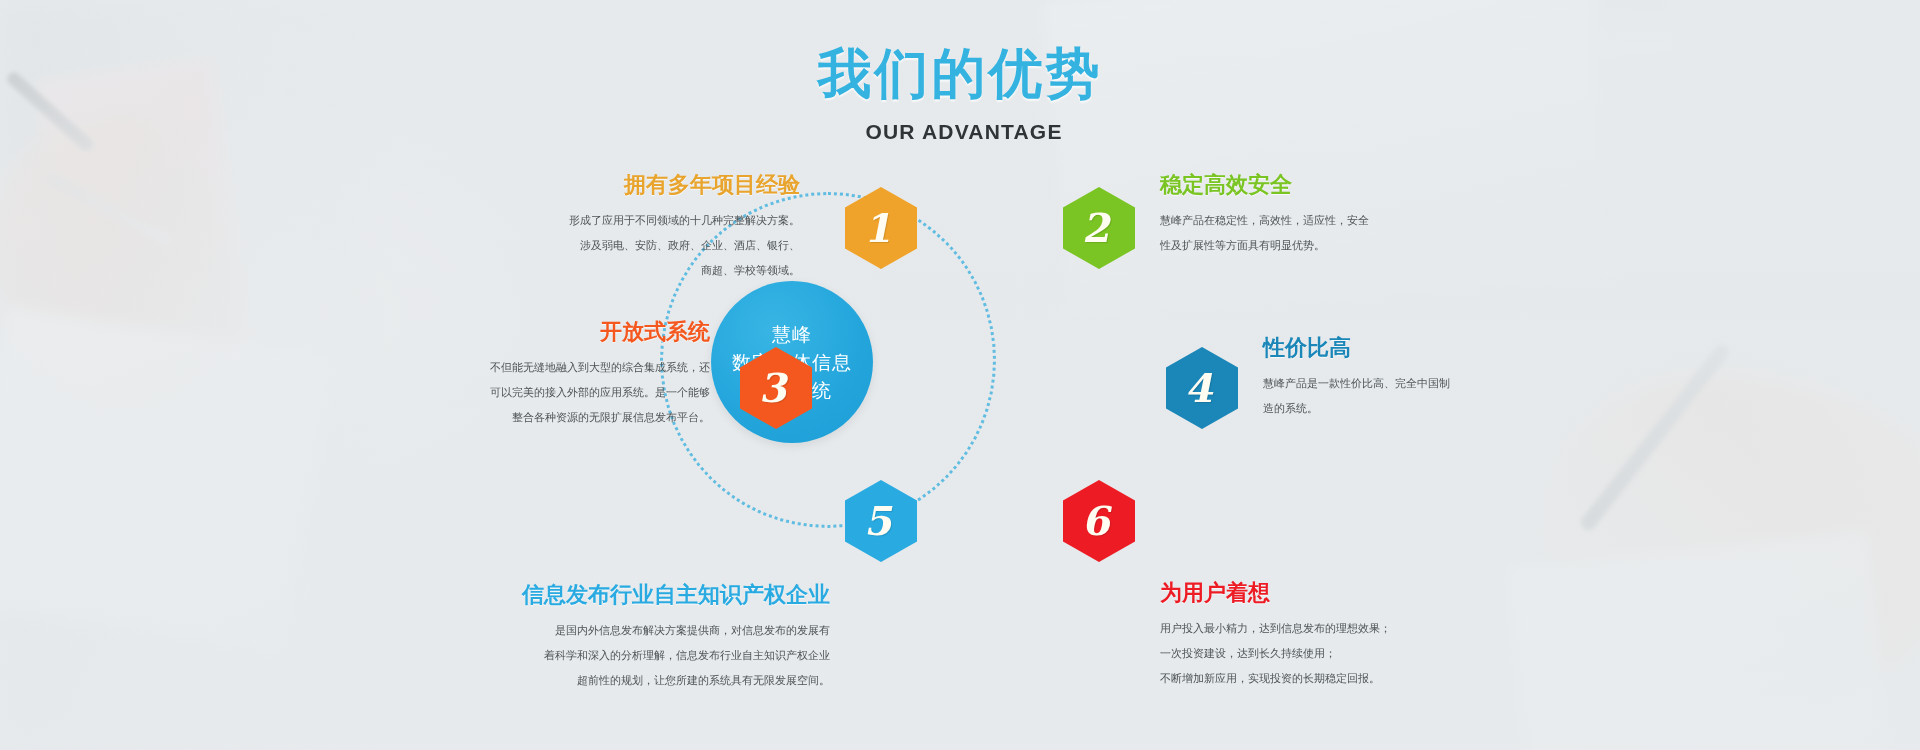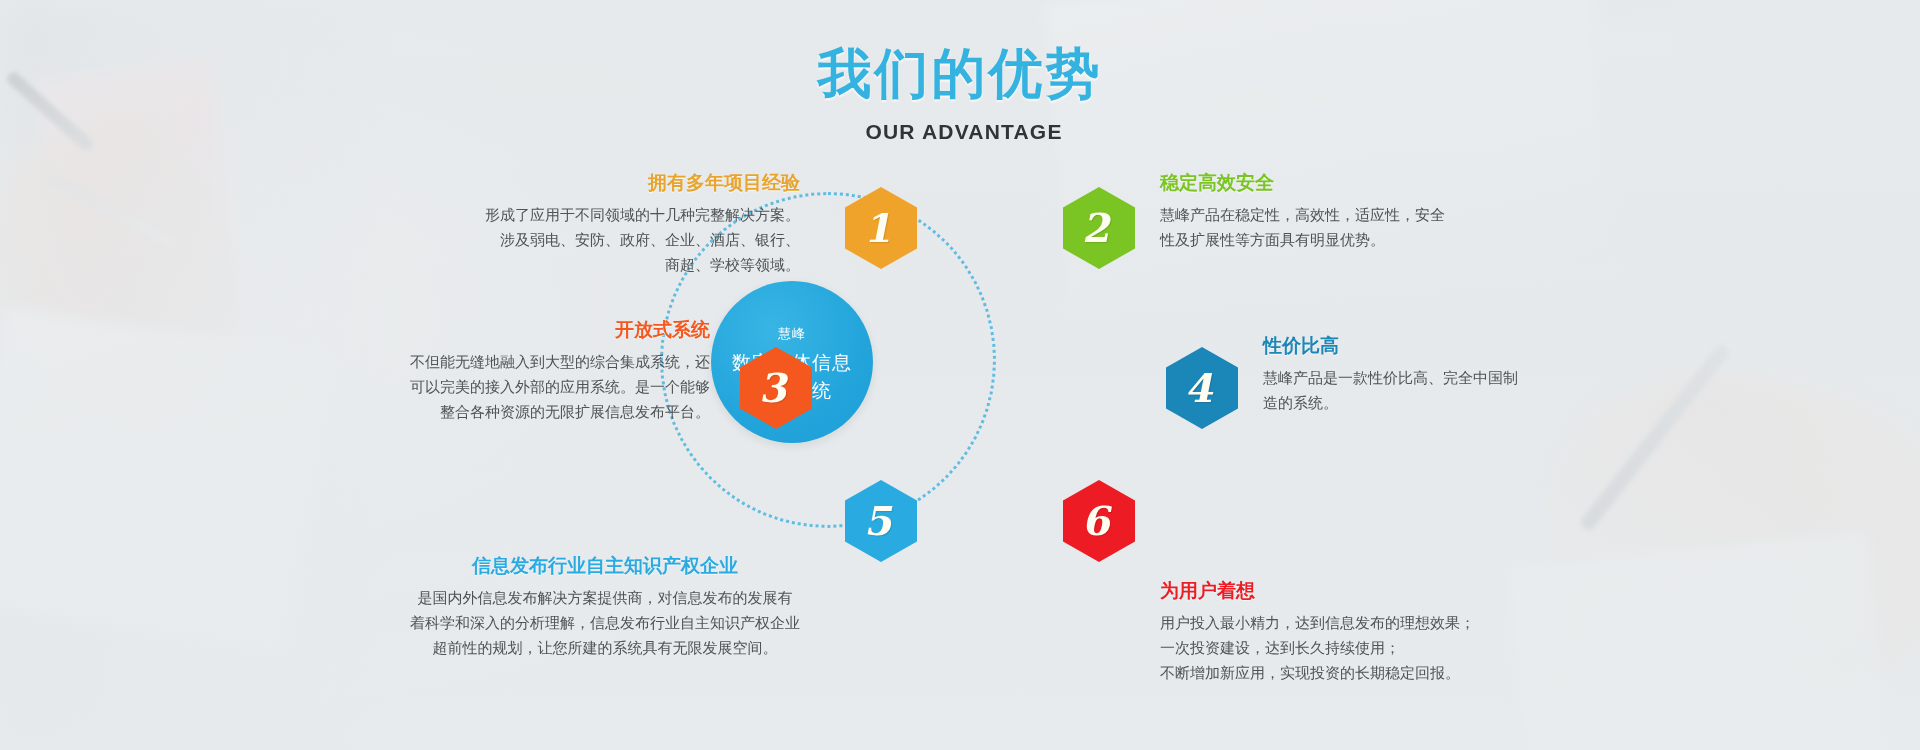--- a/index.html
+++ b/index.html
@@ -129,21 +129,21 @@
   .center-circle{
     position:absolute;
     left:711px;top:281px;width:162px;height:162px;
     border-radius:50%;
     background:radial-gradient(circle at 38% 30%, #38b5e4 0%, #23a5dc 60%, #1d9ed6 100%);
     box-shadow:0 3px 10px rgba(0,0,0,.08);
     display:flex;flex-direction:column;align-items:center;justify-content:center;
     color:#ffffff;
     font-family:"DejaVu Sans","Liberation Sans",sans-serif;
   }
-  .center-circle .l1{font-size:13px;line-height:28px;letter-spacing:1px;}
+  .center-circle .l1{font-size:19px;line-height:28px;letter-spacing:1px;}
   .center-circle .l2{font-size:19px;line-height:28px;letter-spacing:1px;}
   .center-circle .l3{font-size:19px;line-height:28px;letter-spacing:1px;}
 
   
   .hex{
     position:absolute;
     width:72px;height:82px;
     clip-path:polygon(50% 0%,100% 25%,100% 75%,50% 100%,0% 75%,0% 25%);
     display:flex;align-items:center;justify-content:center;
     box-shadow:0 2px 4px rgba(0,0,0,.07);
@@ -154,27 +154,27 @@
     font-weight:700;
     font-size:40px;
     color:#fffdf2;
     text-shadow:1px 1px 1px rgba(0,0,0,.12);
     transform:translateY(-1px);
   }
 
   
   .block{position:absolute;}
   .block .title{
-    font-size:19px;font-weight:700;margin:0 0 8px 0;
+    font-size:22px;font-weight:700;margin:0 0 8px 0;
     font-family:"DejaVu Sans","Liberation Sans",sans-serif;
     text-shadow:0 1px 1px rgba(255,255,255,.7);
   }
   .block .body{
-    font-size:15px;line-height:25px;color:#4d5356;
-    font-family:Liberation Mono, monospace;
+    font-size:11px;line-height:25px;color:#4d5356;
+    font-family:Liberation Serif, serif;
   }
   .block.right-align{text-align:right;}
   .block.left-align{text-align:left;}
 </style>
 </head>
 <body>
 
 <div id="bg">
   <div class="layer bg-base"></div>
   <div class="layer bg-deskshadow"></div>
@@ -252,21 +252,21 @@
   </div>
 
   <div class="block left-align" id="blk4" style="left:1263px;top:333px;width:420px;">
     <p class="title" style="color: rgb(27, 134, 184);">性价比高</p>
     <div class="body">
         <div>慧峰产品是一款性价比高、完全中国制</div>
         <div>造的系统。</div>
       </div>
   </div>
 
-  <div class="block right-align" id="blk5" style="left:380px;top:553px;width:450px;text-align:center;">
+  <div class="block right-align" id="blk5" style="left:380px;top:580px;width:450px;">
     <p class="title" style="color: rgb(41, 171, 226);">信息发布行业自主知识产权企业</p>
     <div class="body">
         <div>是国内外信息发布解决方案提供商，对信息发布的发展有</div>
         <div>着科学和深入的分析理解，信息发布行业自主知识产权企业</div>
         <div>超前性的规划，让您所建的系统具有无限发展空间。</div>
       </div>
   </div>
 
   <div class="block left-align" id="blk6" style="left:1160px;top:578px;width:450px;">
     <p class="title" style="color: rgb(237, 28, 36);">为用户着想</p>

